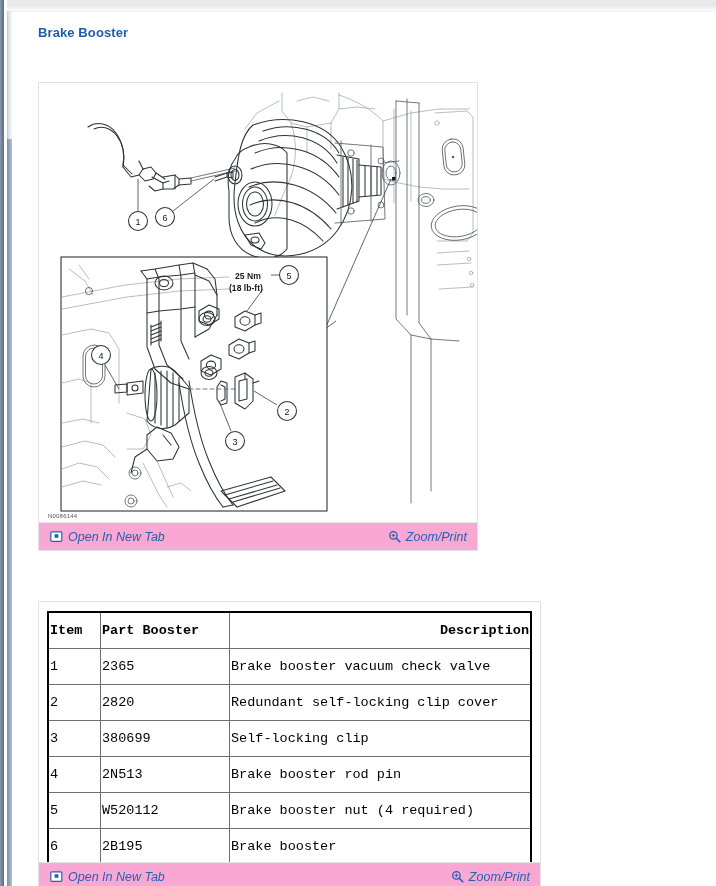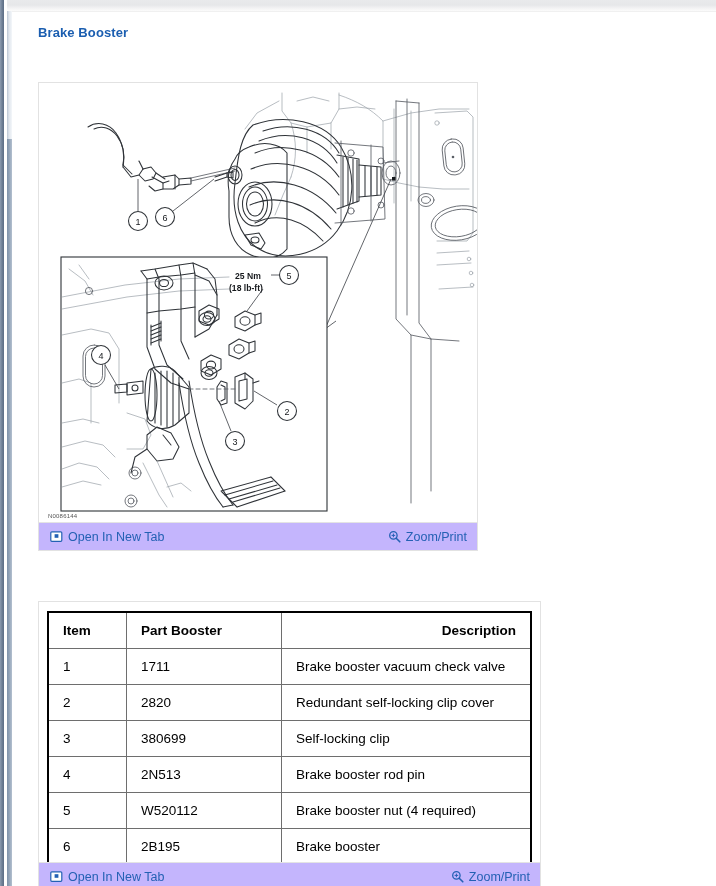--- a/index.html
+++ b/index.html
@@ -95,21 +95,22 @@
     bottom: 27px;
     overflow: hidden;
   }
 
   
   .figure-footer {
     position: absolute;
     left: 0; right: 0; bottom: 0;
     height: 27px;
     border-top: 1px solid #e4e4e4;
-    background: #c4b5fd;
+    background: #f9a8d4;
+    font-style: italic;
   }
   .footer-link {
     position: absolute;
     top: 50%;
     transform: translateY(-50%);
     display: flex;
     align-items: center;
     gap: 5px;
     color: #2461b4;
     font-size: 12.5px;
@@ -158,25 +159,25 @@
     border: 2px solid #000000;
     table-layout: fixed;
     width: 485px;
     background: #ffffff;
   }
   table#parts-table th,
   table#parts-table td {
     border: 1px solid #6e6e6e;
     font-size: 13.5px;
     color: #000000;
-    padding: 5px 14px;
+    padding: 5px 1px;
     height: 25px;
     text-align: left;
     font-weight: normal;
-    font-family: Liberation Sans, sans-serif;
+    font-family: Liberation Mono, monospace;
     overflow: hidden;
     white-space: nowrap;
   }
   table#parts-table thead th {
     font-weight: bold;
   }
   table#parts-table th.col-item,
   table#parts-table td.col-item { width: 49px; }
   table#parts-table th.col-part,
   table#parts-table td.col-part { width: 126px; }
@@ -566,21 +567,21 @@
           <thead>
             <tr>
               <th class="col-item">Item</th>
               <th class="col-part">Part Booster</th>
               <th class="col-desc">Description</th>
             </tr>
           </thead>
           <tbody>
             <tr>
               <td class="col-item">1</td>
-              <td class="col-part">1711</td>
+              <td class="col-part">2365</td>
               <td class="col-desc">Brake booster vacuum check valve</td>
             </tr>
             <tr>
               <td class="col-item">2</td>
               <td class="col-part">2820</td>
               <td class="col-desc">Redundant self-locking clip cover</td>
             </tr>
             <tr>
               <td class="col-item">3</td>
               <td class="col-part">380699</td>

